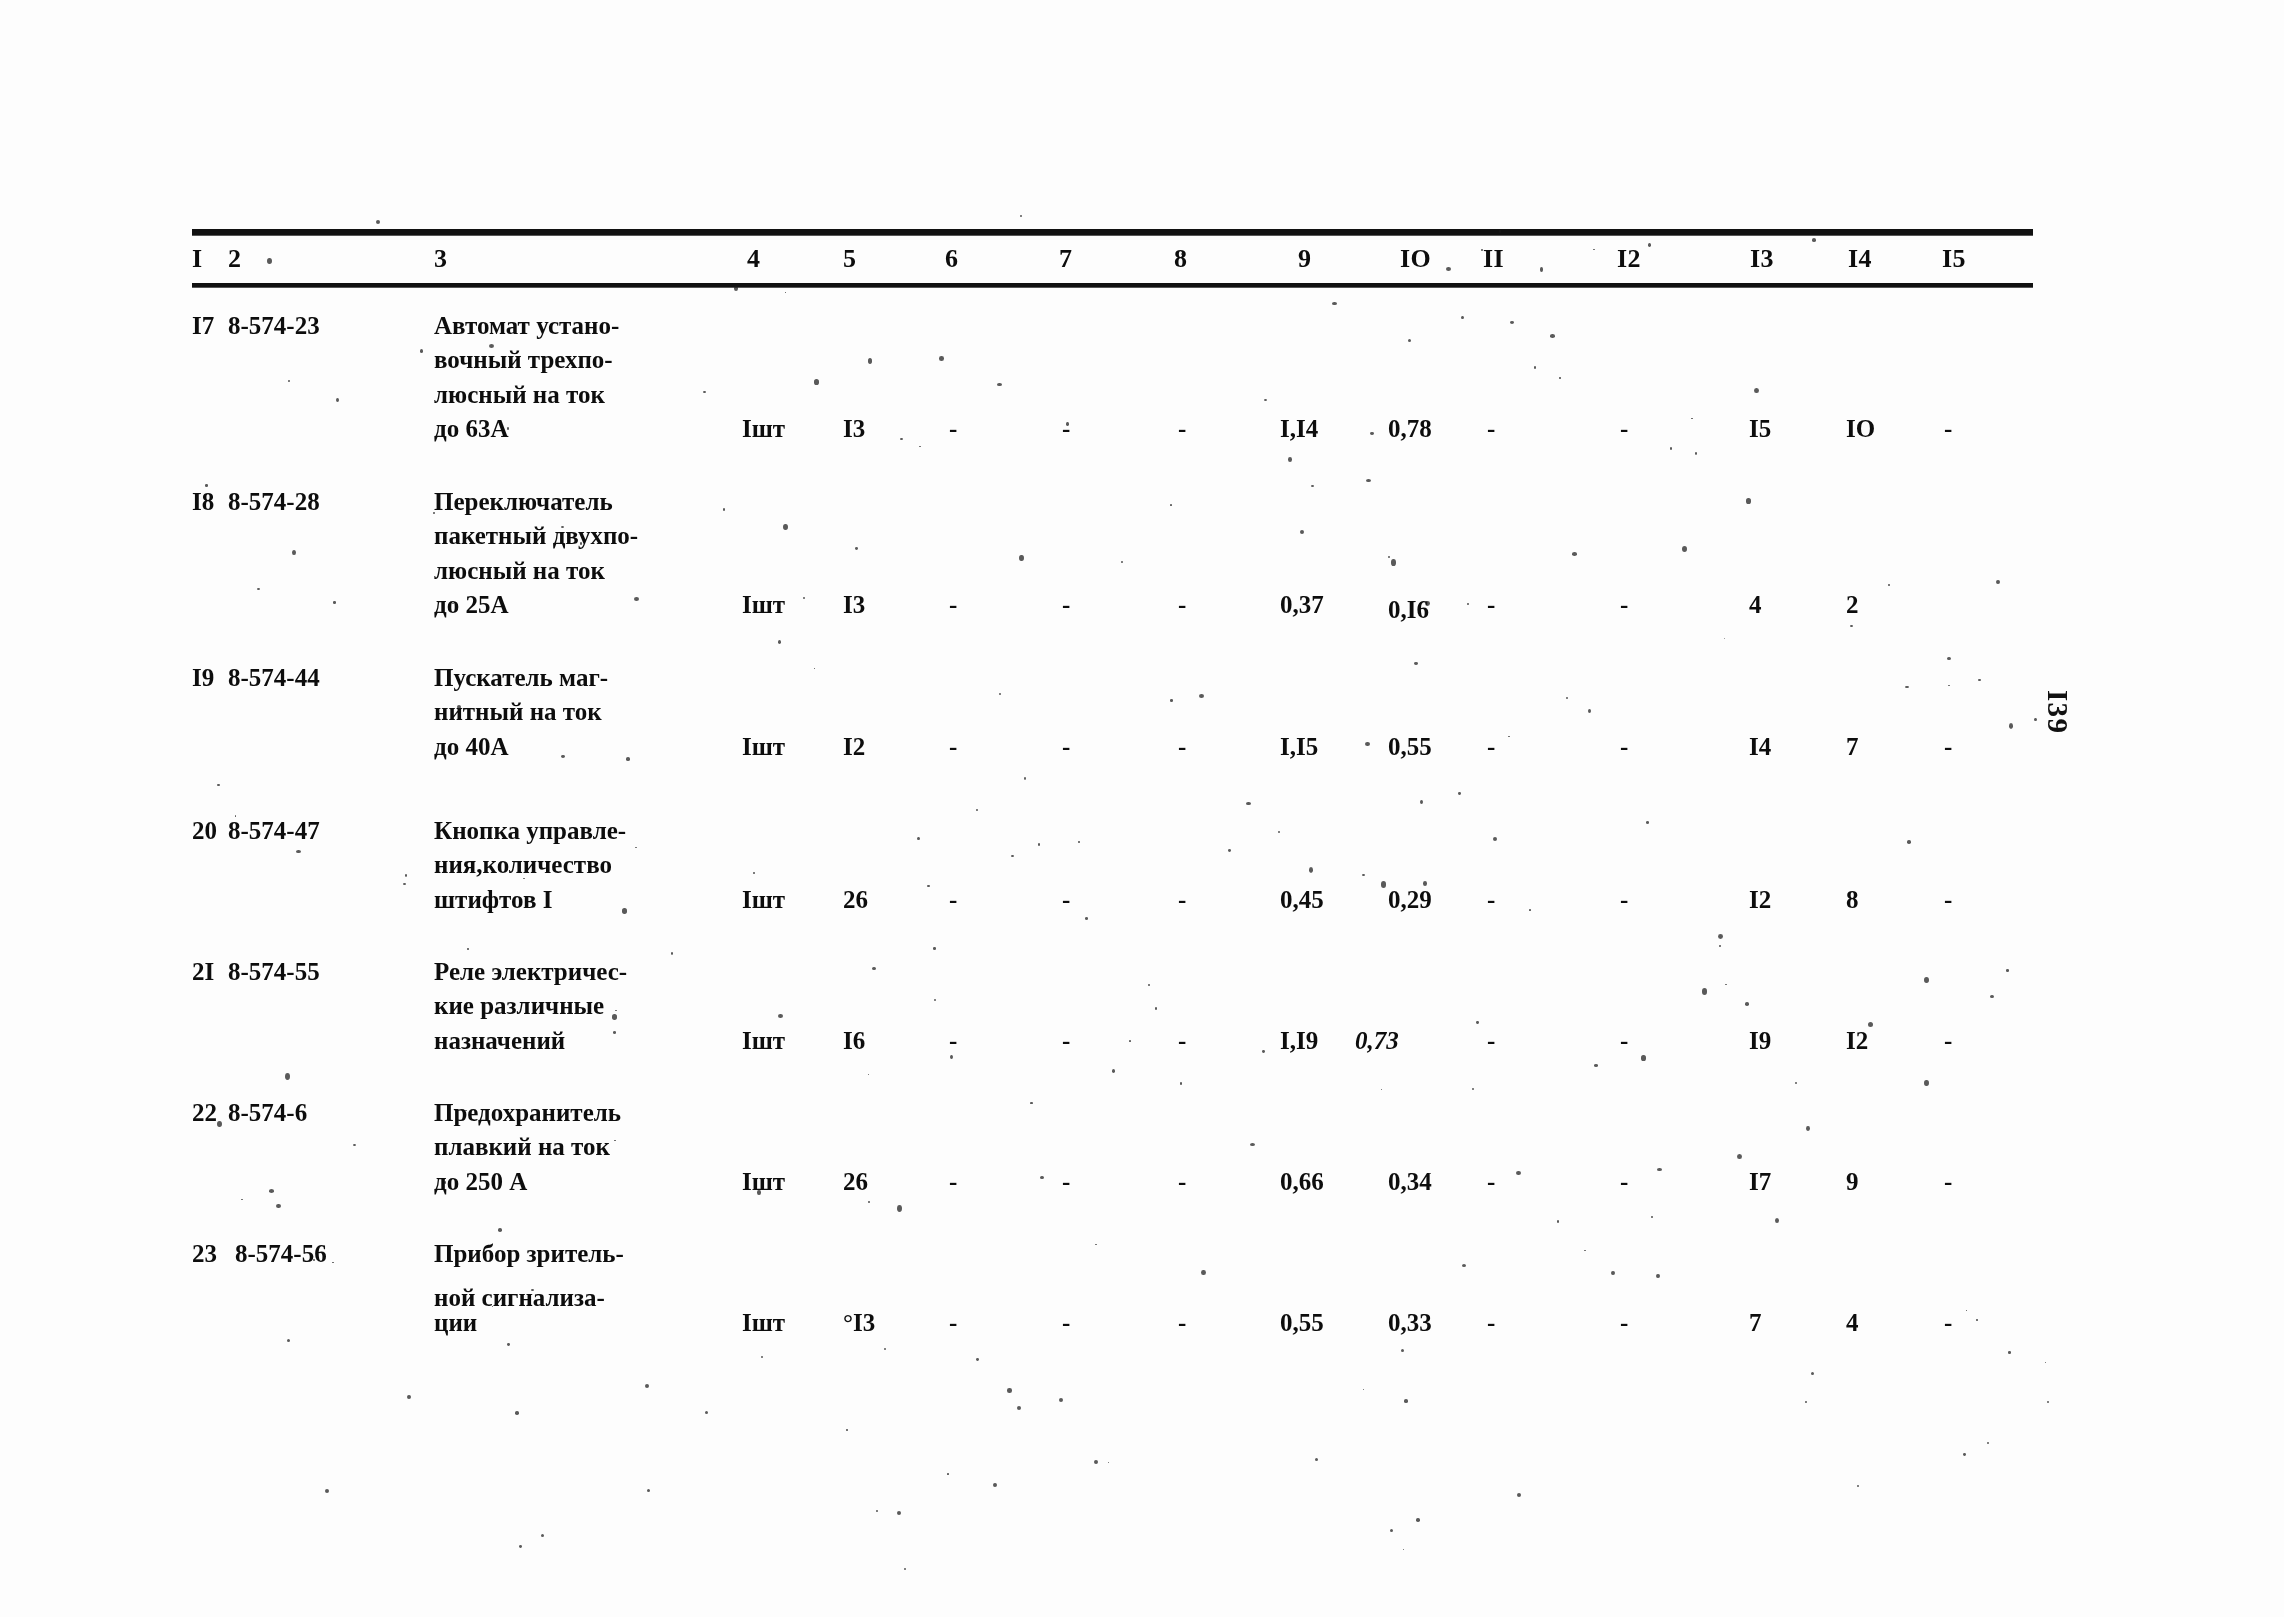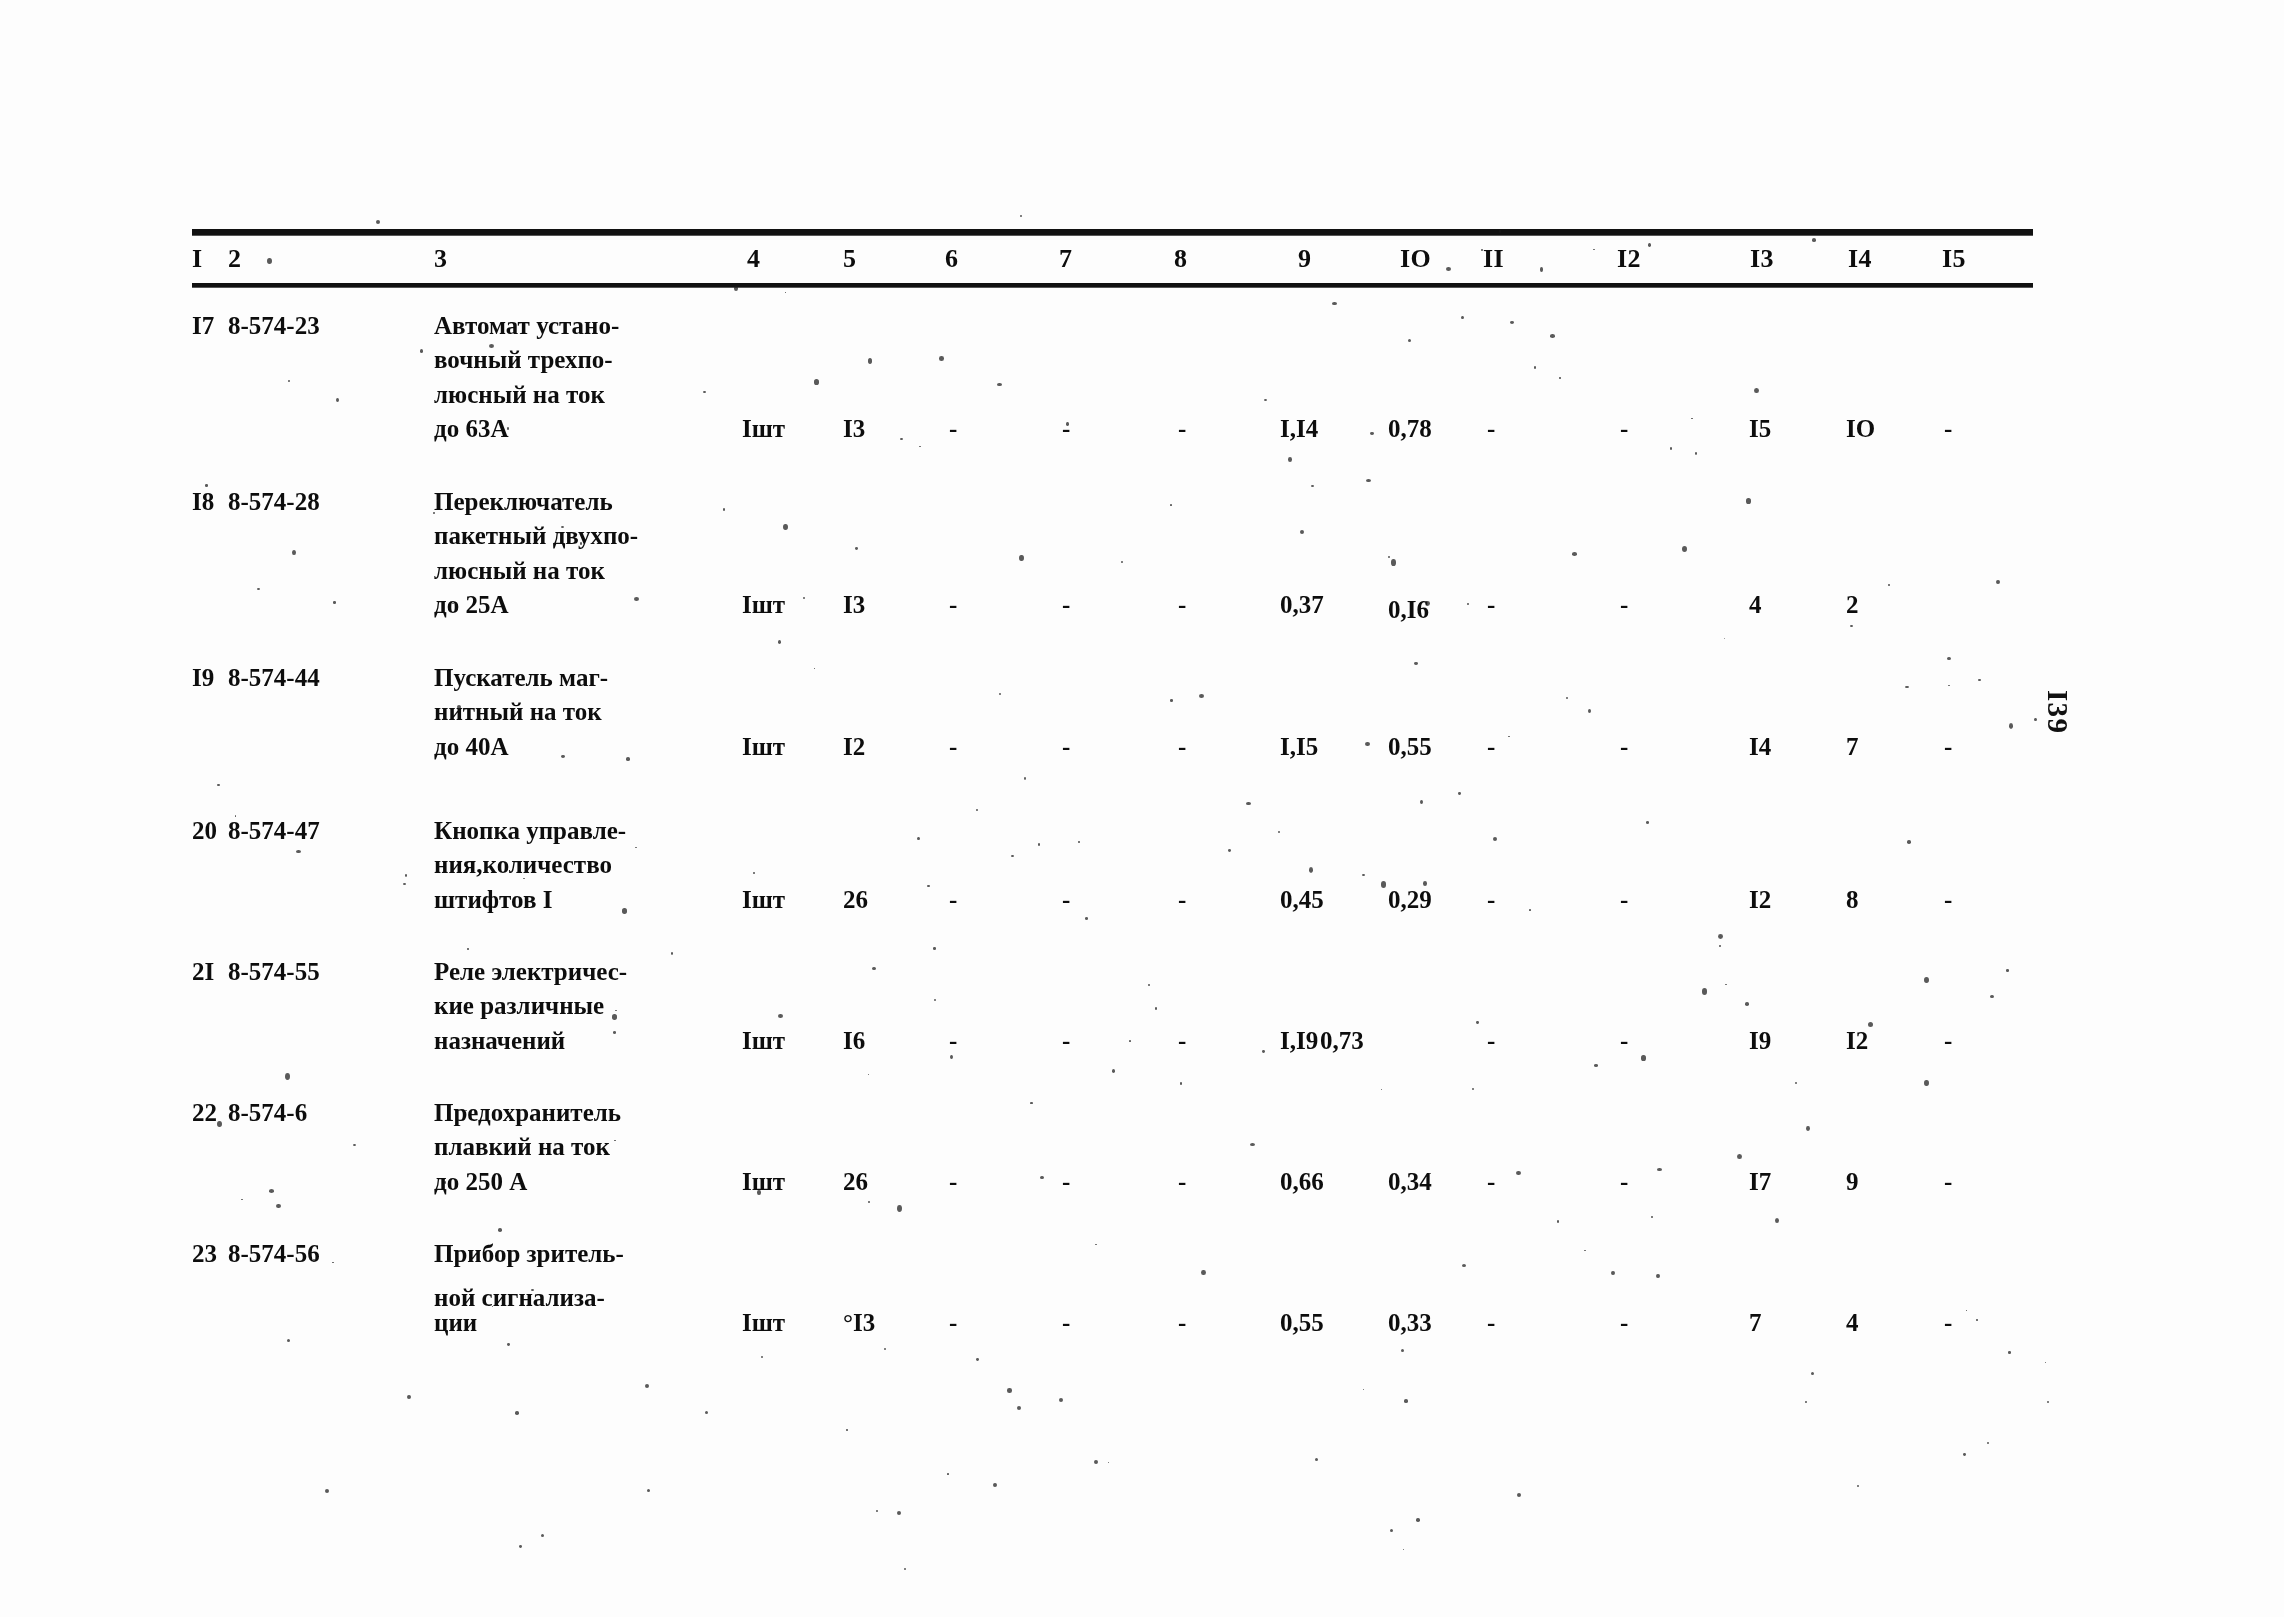--- a/index.html
+++ b/index.html
@@ -218,21 +218,21 @@
           <span class="num" style="left: 36px; top: 0px;">8-574-55</span>
           <span class="desc-line" style="left: 242px; top: 0px;">Реле электричес-</span>
           <span class="desc-line" style="left: 242px; top: 34px;">кие различные</span>
           <span class="desc-line" style="left: 242px; top: 69px;">назначений</span>
           <span class="num" style="left: 550px; top: 69px;">Iшт</span>
           <span class="num" style="left: 651px; top: 69px;">I6</span>
           <span class="dash" style="left: 757px; top: 69px;">-</span>
           <span class="dash" style="left: 870px; top: 69px;">-</span>
           <span class="dash" style="left: 986px; top: 69px;">-</span>
           <span class="num" style="left: 1088px; top: 69px;">I,I9</span>
-          <span class="num" style="left: 1128px; top: 69px;">0,73</span>
+          <span class="num" style="left: 1163px; top: 69px; font-style: italic;">0,73</span>
           <span class="dash" style="left: 1295px; top: 69px;">-</span>
           <span class="dash" style="left: 1428px; top: 69px;">-</span>
           <span class="num" style="left: 1557px; top: 69px;">I9</span>
           <span class="num" style="left: 1654px; top: 69px;">I2</span>
           <span class="dash" style="left: 1752px; top: 69px;">-</span>
         </div>
         <div class="row" style="height: 141px;">
           <span class="num" style="left: 0px; top: 0px;">22</span>
           <span class="num" style="left: 36px; top: 0px;">8-574-6</span>
           <span class="desc-line" style="left: 242px; top: 0px;">Предохранитель</span>
@@ -246,21 +246,21 @@
           <span class="num" style="left: 1088px; top: 69px;">0,66</span>
           <span class="num" style="left: 1196px; top: 69px;">0,34</span>
           <span class="dash" style="left: 1295px; top: 69px;">-</span>
           <span class="dash" style="left: 1428px; top: 69px;">-</span>
           <span class="num" style="left: 1557px; top: 69px;">I7</span>
           <span class="num" style="left: 1654px; top: 69px;">9</span>
           <span class="dash" style="left: 1752px; top: 69px;">-</span>
         </div>
         <div class="row" style="height: 141px;">
           <span class="num" style="left: 0px; top: 0px;">23</span>
-          <span class="num" style="left: 36px; top: 0px;">8-574-56</span>
+          <span class="num" style="left: 43px; top: 0px;">8-574-56</span>
           <span class="desc-line" style="left: 242px; top: 0px;">Прибор зритель-</span>
           <span class="desc-line" style="left: 242px; top: 44px;">ной сигнализа-</span>
           <span class="desc-line" style="left: 242px; top: 69px;">ции</span>
           <span class="num" style="left: 550px; top: 69px;">Iшт</span>
           <span class="num" style="left: 651px; top: 69px;">°I3</span>
           <span class="dash" style="left: 757px; top: 69px;">-</span>
           <span class="dash" style="left: 870px; top: 69px;">-</span>
           <span class="dash" style="left: 986px; top: 69px;">-</span>
           <span class="num" style="left: 1088px; top: 69px;">0,55</span>
           <span class="num" style="left: 1196px; top: 69px;">0,33</span>

